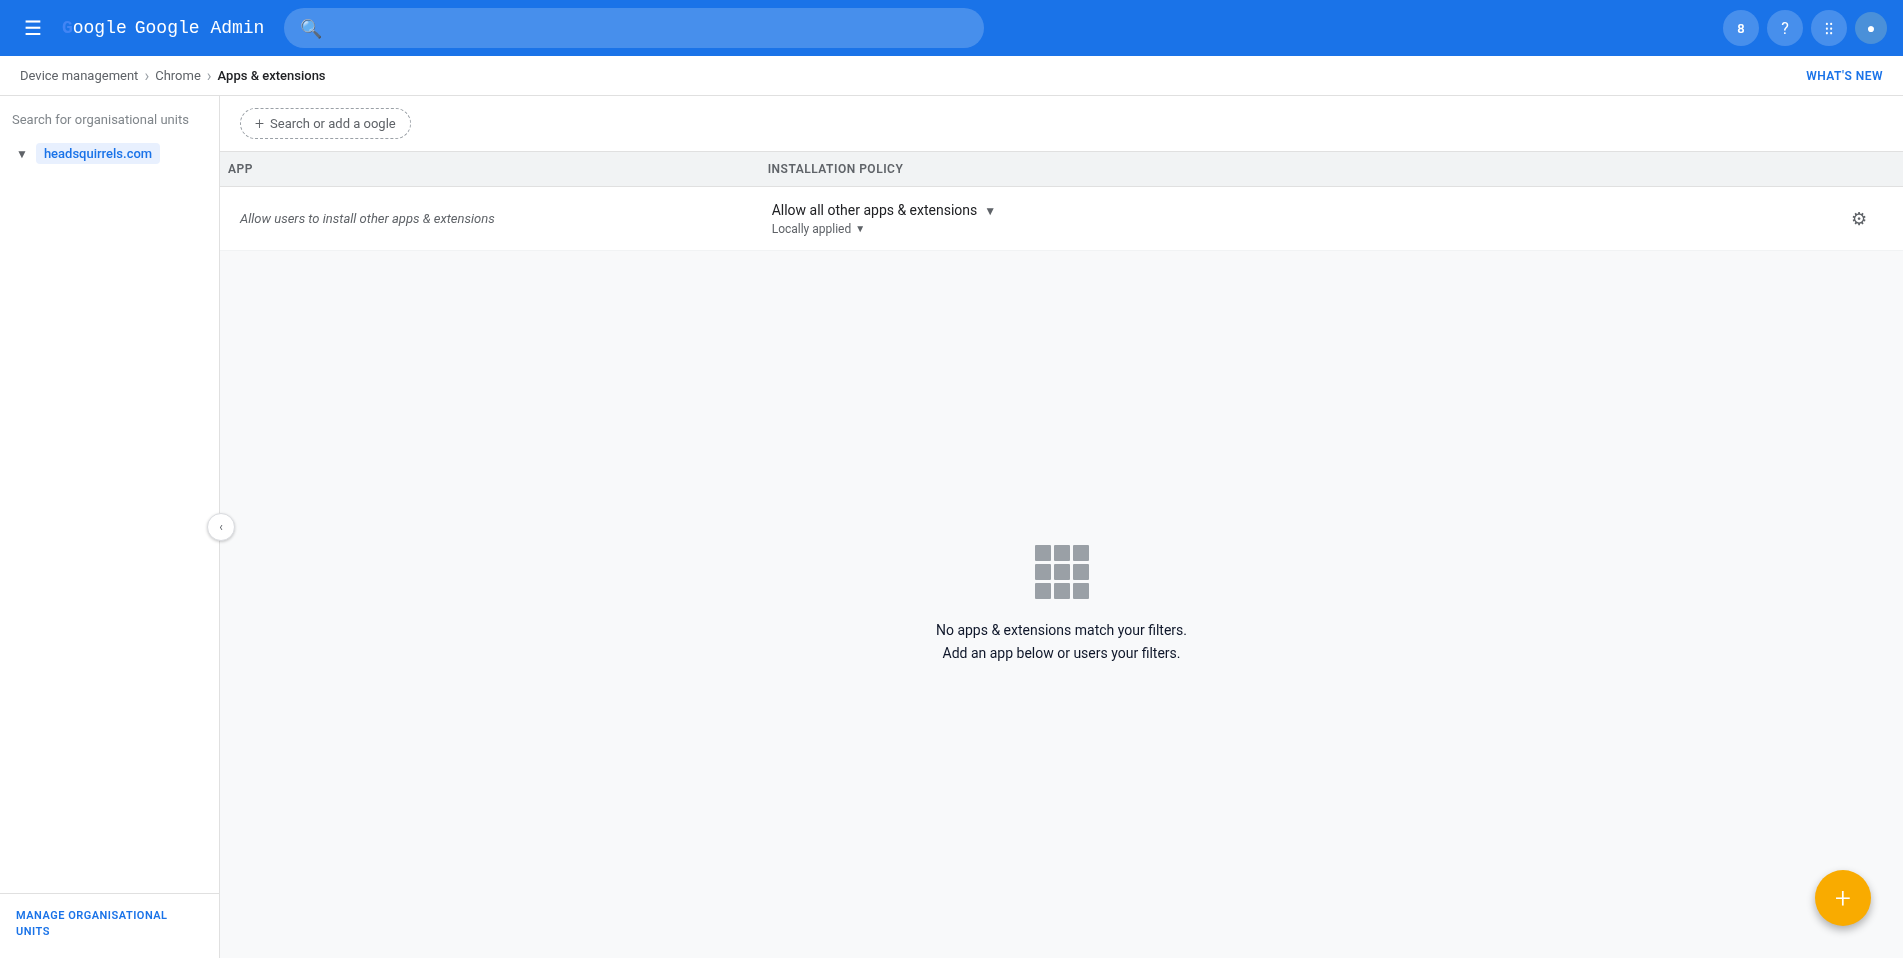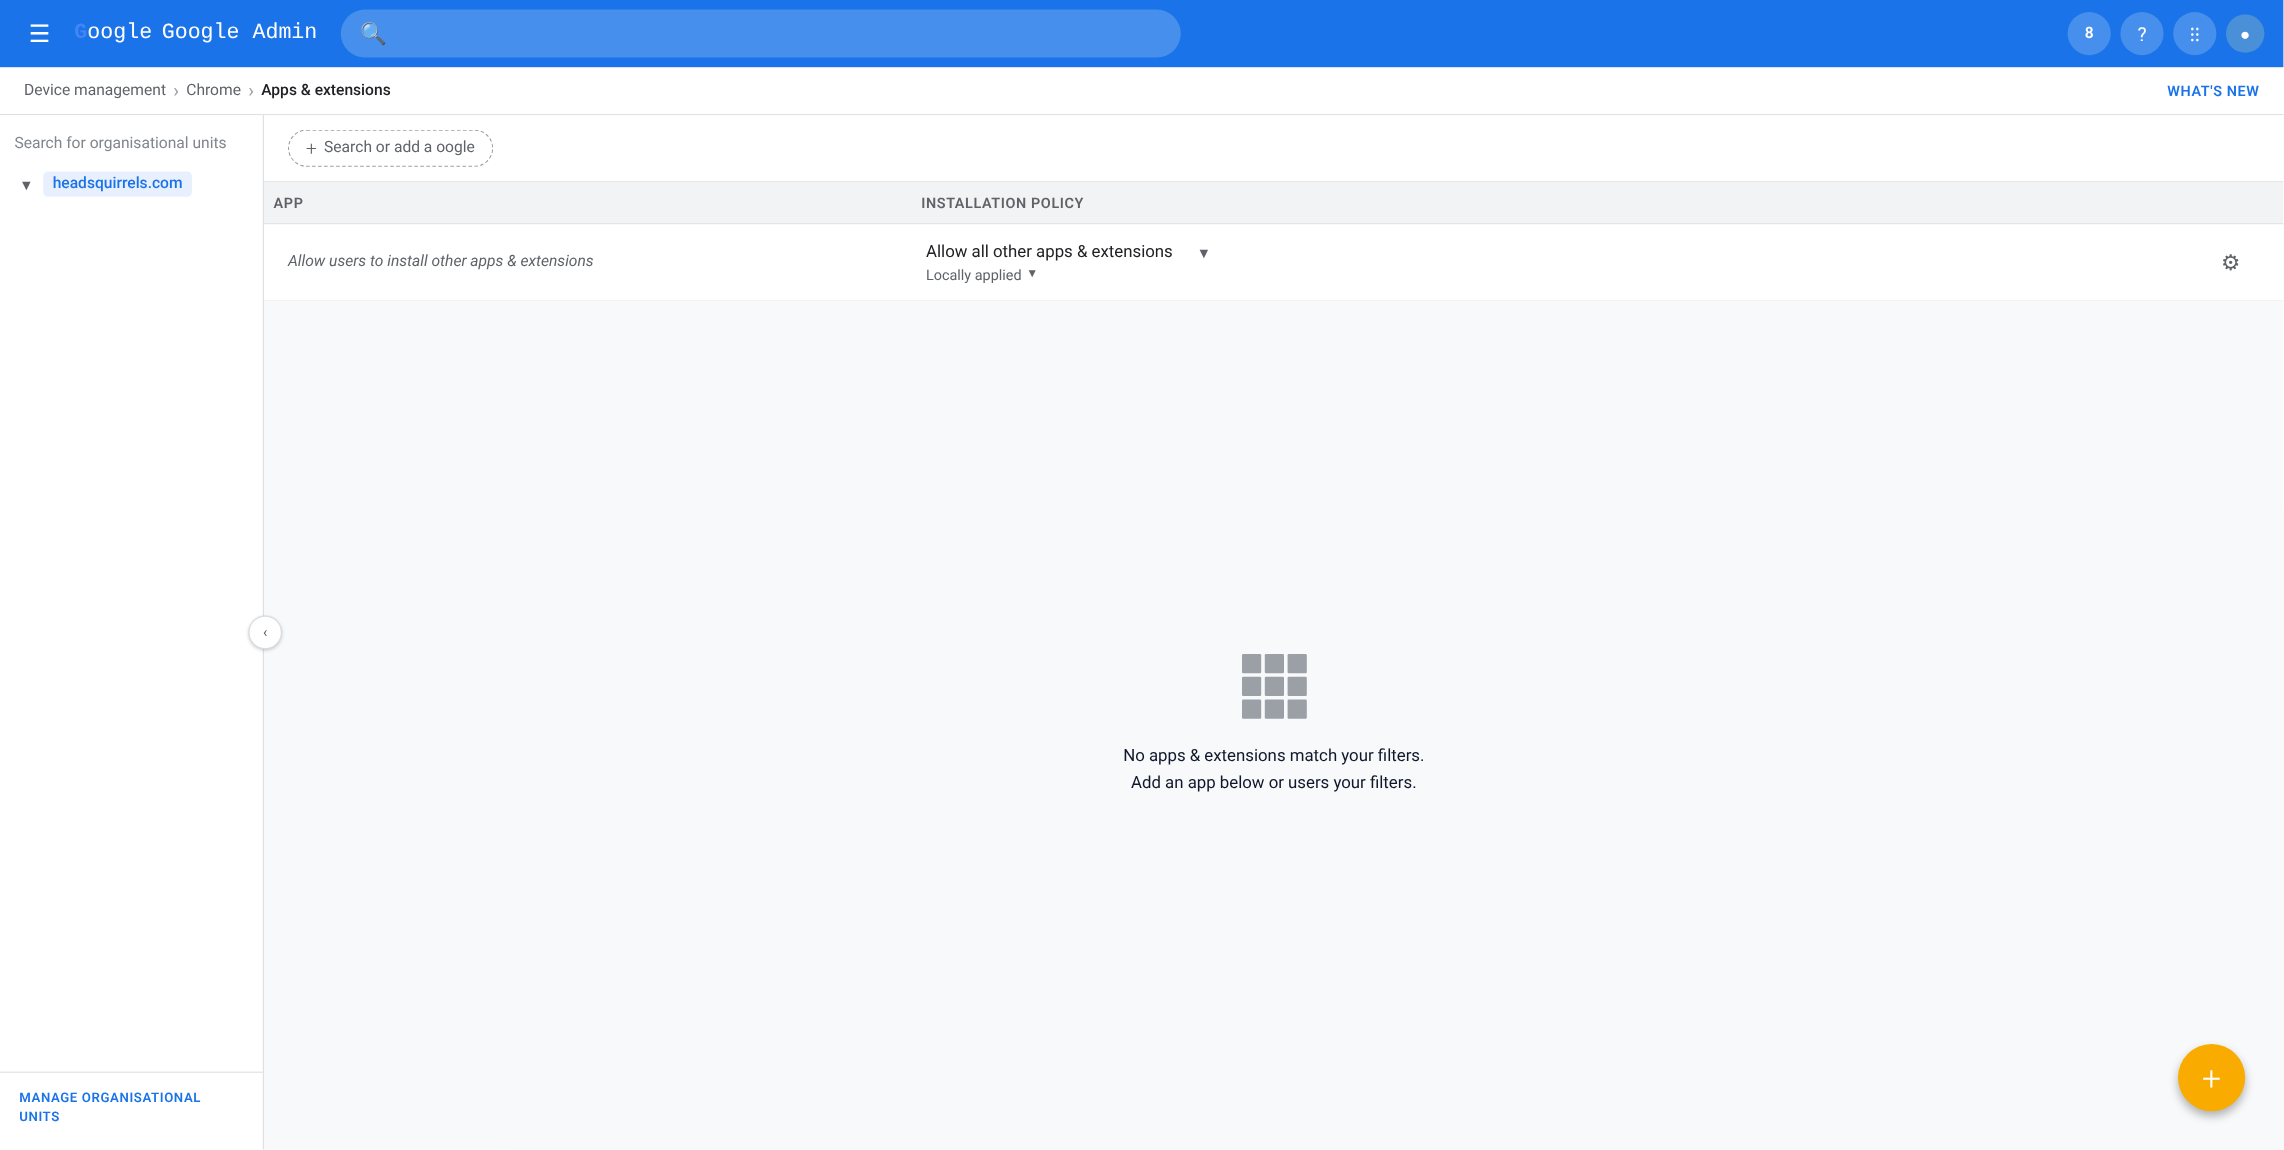--- a/index.html
+++ b/index.html
@@ -197,21 +197,21 @@
       align-items: center;
       padding: 12px 20px;
       border-bottom: 1px solid #f1f3f4;
       min-height: 64px;
     }
     .table-row .app-name { font-size: 13px; color: #5f6368; font-style: italic; flex: 1; min-width: 200px; }
     .policy-cell { flex: 2; display: flex; flex-direction: column; gap: 4px; }
     .policy-dropdown {
       display: flex;
       align-items: flex-end;
-      gap: 20px;
+      gap: 7px;
       font-size: 14px;
       color: #202124;
       cursor: pointer;
     }
     .policy-dropdown .dropdown-arrow { color: #5f6368; font-size: 12px; }
     .locally-applied {
       display: flex;
       align-items: center;
       gap: 4px;
       font-size: 12px;

